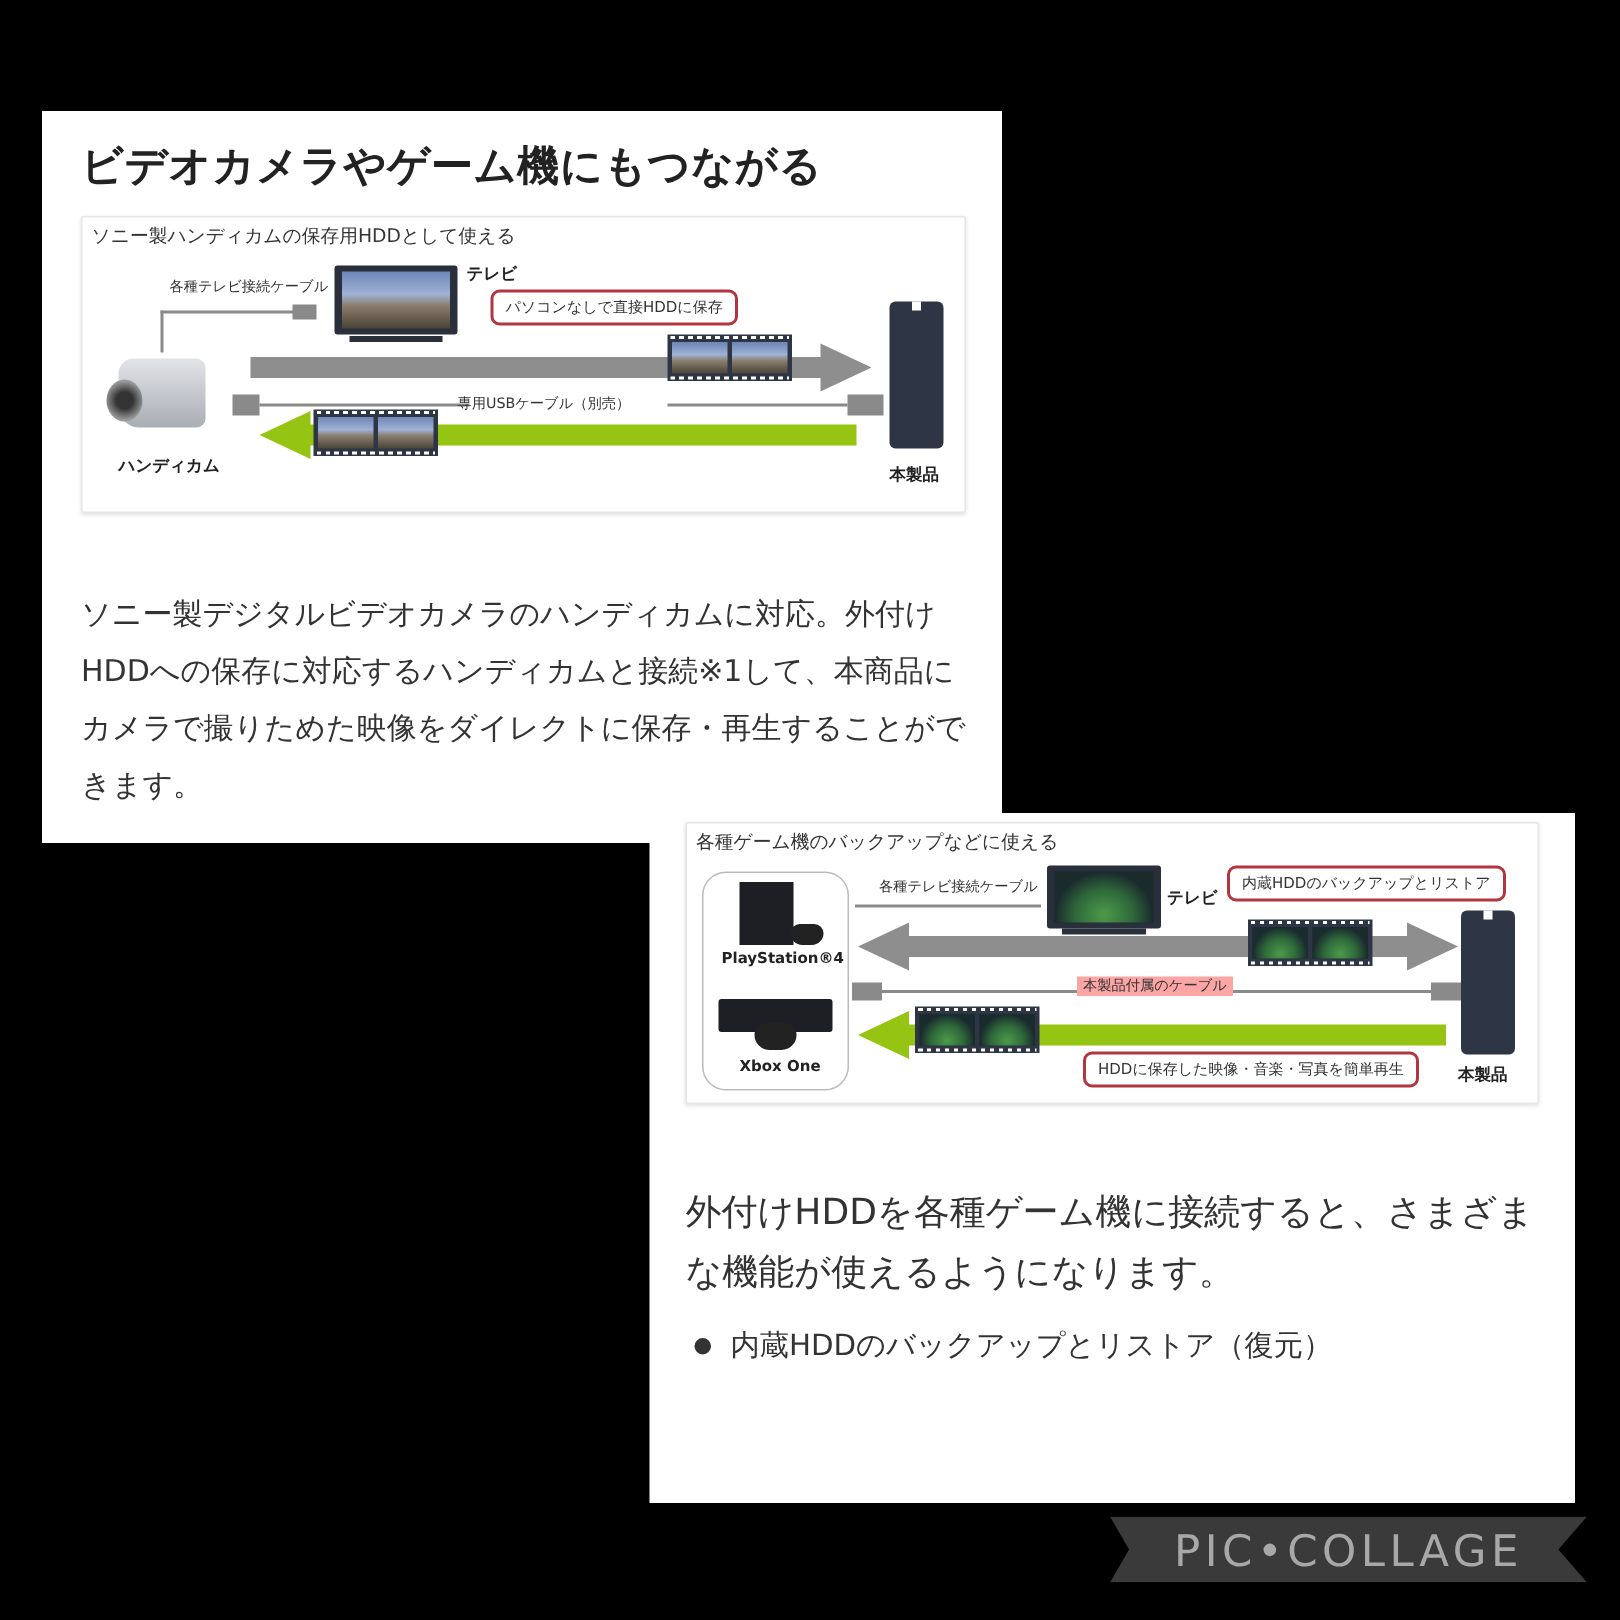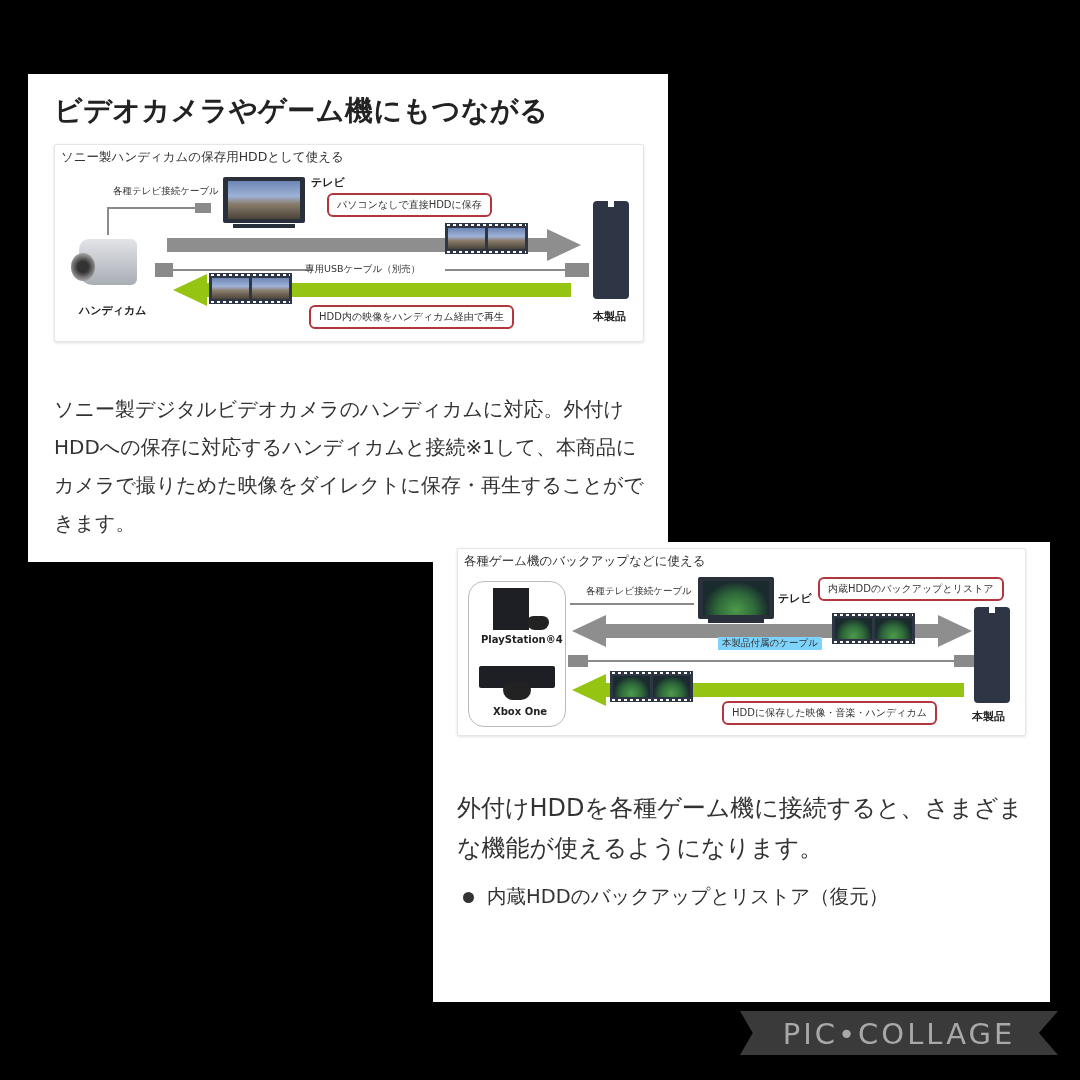--- a/index.html
+++ b/index.html
@@ -106,21 +106,20 @@
     <div class="film" style="left:390px; top:78px;">
       <div class="frame bldg"></div>
         <div class="frame bldg"></div>
     </div>
     <div class="film" style="left:154px; top:128px;">
       <div class="frame bldg"></div>
         <div class="frame bldg"></div>
     </div>
 
     <div class="callout" style="left:272px; top:48px;">パソコンなしで直接HDDに保存</div>
-    <div class="callout" style="left:254px; top:160px;">HDD内の映像をハンディカム経由で再生</div>
 
     <div class="device" style="left:538px; top:56px; width:36px; height:98px;">
         <div class="notch"></div>
       </div>
     <div class="label" style="left:538px; top:164px;">本製品</div>
   </div>
 
   <div class="para" id="para1">ソニー製デジタルビデオカメラのハンディカムに対応。外付けHDDへの保存に対応するハンディカムと接続※1して、本商品にカメラで撮りためた映像をダイレクトに保存・再生することができます。</div>
 </div>
 
@@ -145,37 +144,37 @@
 
     <div class="small" style="left:128px; top:36px;">各種テレビ接続ケーブル</div>
     <div class="cable" style="left:112px; top:54px; width:124px;"></div>
 
     <div class="arrow-left-gray" style="left:114px; top:66px;"></div>
     <div class="bar-gray" style="left:146px; top:75px; width:336px;"></div>
     <div class="arrow-right-gray" style="left:480px; top:66px;"></div>
 
     <div class="plug" style="left:110px; top:106px; width:20px; height:12px;"></div>
     <div class="cable" style="left:130px; top:111px; width:370px;"></div>
-    <div class="small" style="left:260px; top:88px; background:#7dd3fc; padding:0 4px;">本製品付属のケーブル</div>
+    <div class="small" style="left:260px; top:102px; background:#fca5a5; padding:0 4px;">本製品付属のケーブル</div>
     <div class="plug" style="left:496px; top:106px; width:22px; height:12px;"></div>
 
     <div class="arrow-left-green" style="left:114px; top:125px;"></div>
     <div class="bar-green" style="left:146px; top:134px; width:360px;"></div>
 
     <div class="film" style="left:374px; top:64px;">
       <div class="frame stad"></div>
         <div class="frame stad"></div>
     </div>
     <div class="film" style="left:152px; top:122px;">
       <div class="frame stad"></div>
         <div class="frame stad"></div>
     </div>
 
     <div class="callout" style="left:360px; top:28px;">内蔵HDDのバックアップとリストア</div>
-    <div class="callout" style="left:264px; top:152px;">HDDに保存した映像・音楽・ハンディカム</div>
+    <div class="callout" style="left:264px; top:152px;">HDDに保存した映像・音楽・写真を簡単再生</div>
 
     <div class="device" style="left:516px; top:58px; width:36px; height:96px;">
         <div class="notch"></div>
       </div>
     <div class="label" style="left:514px; top:160px;">本製品</div>
   </div>
 
   <div class="para" id="para2">外付けHDDを各種ゲーム機に接続すると、さまざまな機能が使えるようになります。</div>
 
   <ul class="bullets">

